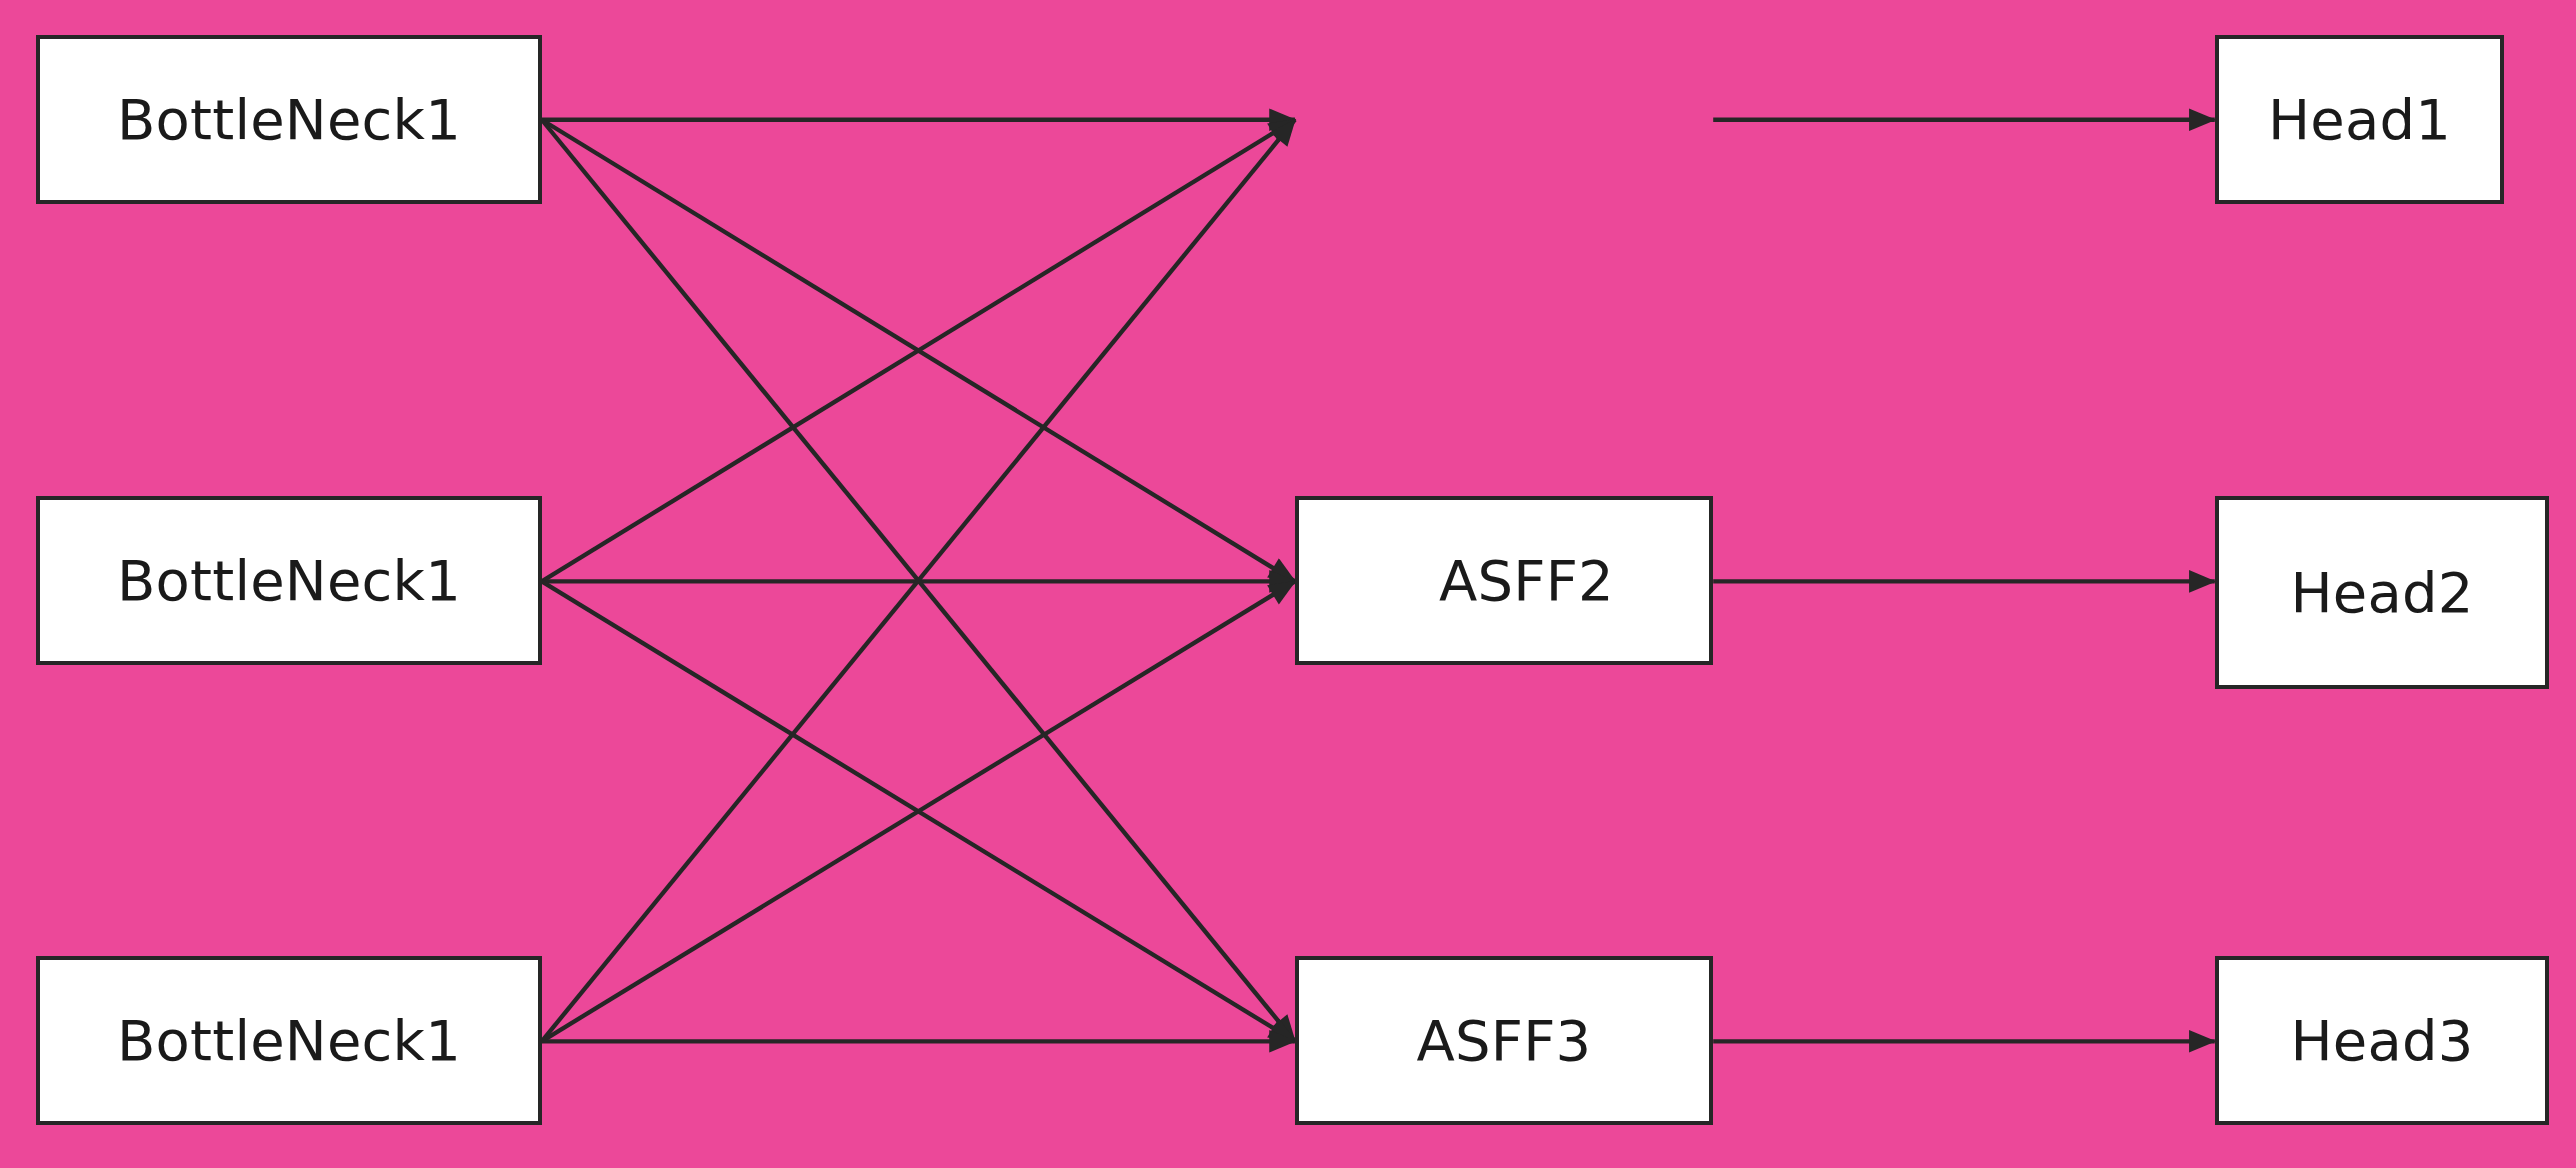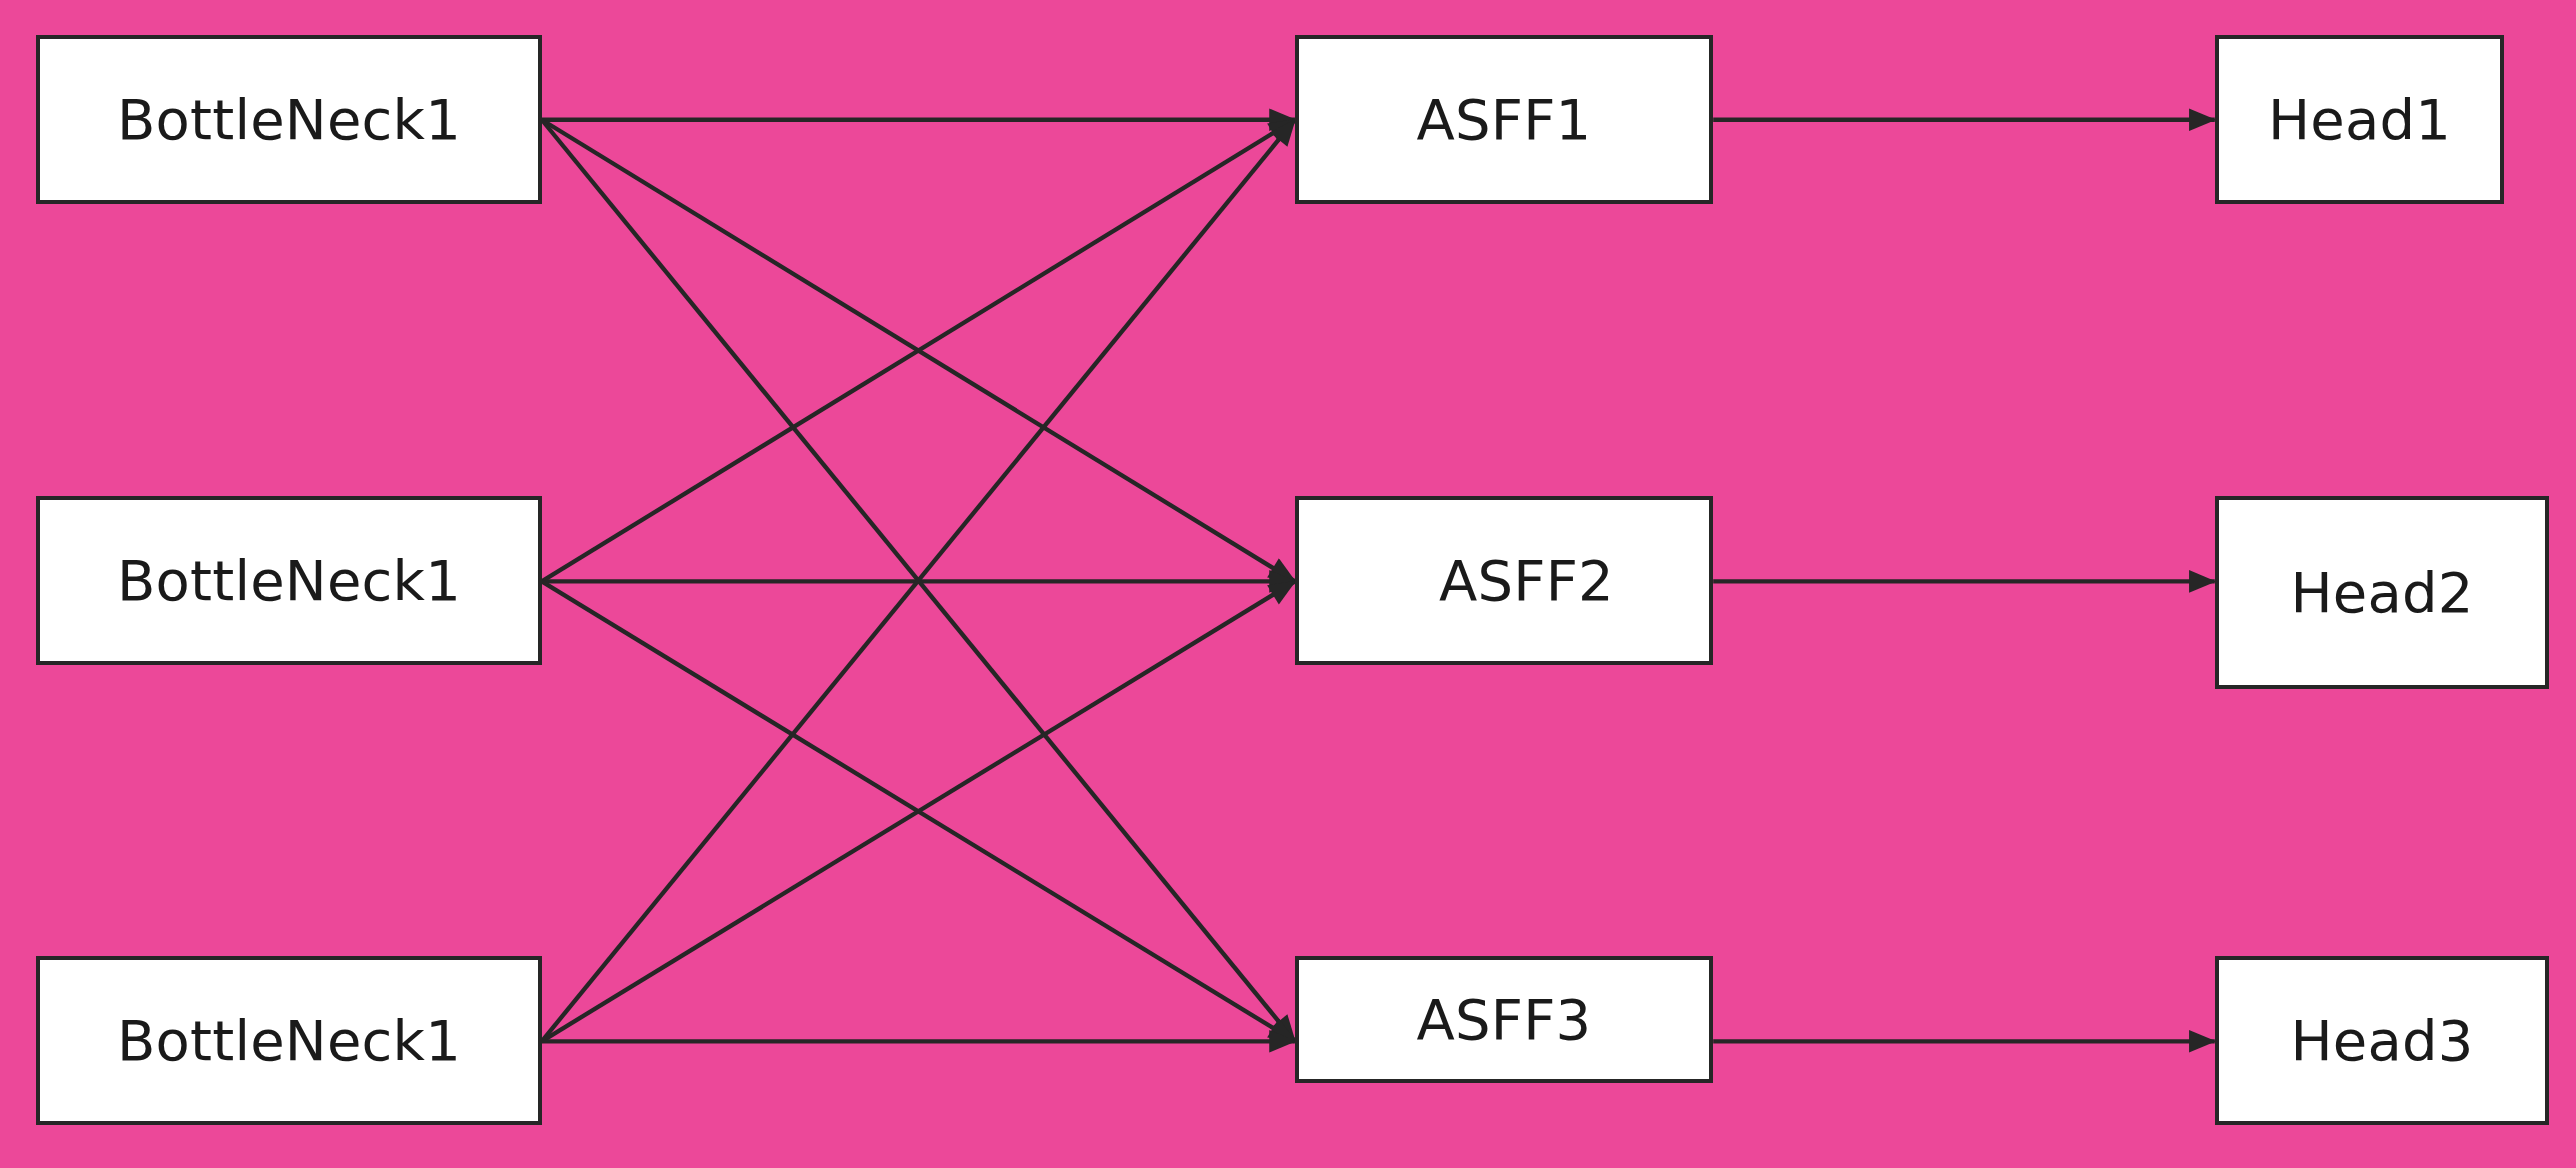--- a/index.html
+++ b/index.html
@@ -75,27 +75,24 @@
   <div class="node-box" style="left:36px; top:35px; width:506px; height:169px;">
     <span class="node-label">BottleNeck1</span>
   </div>
   <div class="node-box" style="left:36px; top:496px; width:506px; height:169px;">
     <span class="node-label">BottleNeck1</span>
   </div>
   <div class="node-box" style="left:36px; top:956px; width:506px; height:169px;">
     <span class="node-label">BottleNeck1</span>
   </div>
 
-  <div class="node-box" style="left:1295px; top:35px; width:418px; height:169px;">
-    <span class="node-label">ASFF1</span>
-  </div>
   <div class="node-box" style="left:1295px; top:496px; width:418px; height:169px;padding-left:45px;">
     <span class="node-label">ASFF2</span>
   </div>
-  <div class="node-box" style="left:1295px; top:956px; width:418px; height:127px;">
+  <div class="node-box" style="left:1295px; top:956px; width:418px; height:169px;">
     <span class="node-label">ASFF3</span>
   </div>
 
   <div class="node-box" style="left:2215px; top:35px; width:289px; height:169px;">
     <span class="node-label">Head1</span>
   </div>
   <div class="node-box" style="left:2215px; top:496px; width:334px; height:193px;">
     <span class="node-label">Head2</span>
   </div>
   <div class="node-box" style="left:2215px; top:956px; width:334px; height:169px;">

